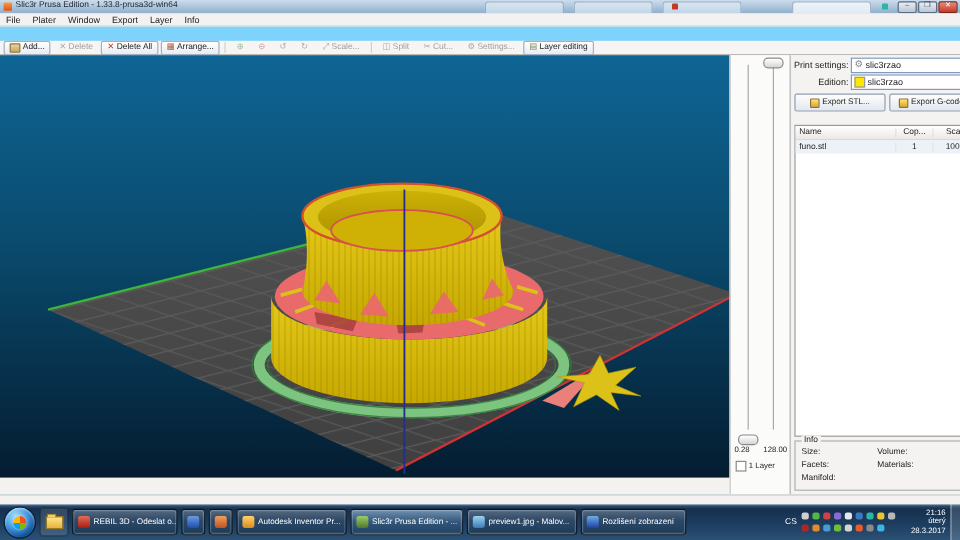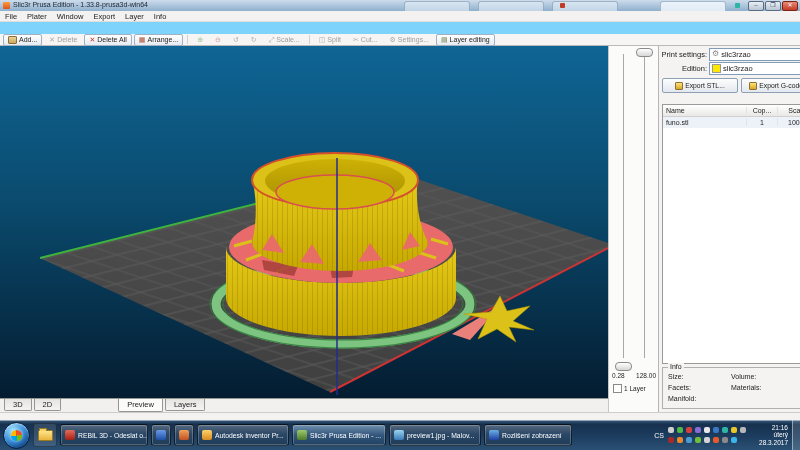--- a/index.html
+++ b/index.html
@@ -266,26 +266,20 @@
 
         <g>
           <polygon points="452,288 502,258 470,294" fill="#e9807a"></polygon>
           <polygon points="500,250 507,265 530,260 513,275 534,284 509,281 516,296 497,283 478,293 487,273 464,268 491,266" fill="#dcc118" stroke="#b79b00" stroke-width="0.5"></polygon>
         </g>
 
         <line x1="337" y1="112" x2="337" y2="349" stroke="#232d8f" stroke-width="1.5"></line>
       </svg>
     </div>
 
-    <div class="viewtabs">
-      <span class="vtab">3D</span>
-      <span class="vtab">2D</span>
-      <span class="vtab active" style="margin-left:55px">Preview</span>
-      <span class="vtab">Layers</span>
-    </div>
 
     <div class="sliderstrip">
       <div class="track" style="left:14px"></div>
       <div class="track" style="left:35px"></div>
       <div class="handle" style="left:27px;top:2px"></div>
       <div class="handle" style="left:6px;top:316px"></div>
       <div class="slvals">
         <span>0.28</span>
         <span>128.00</span>
       </div>

